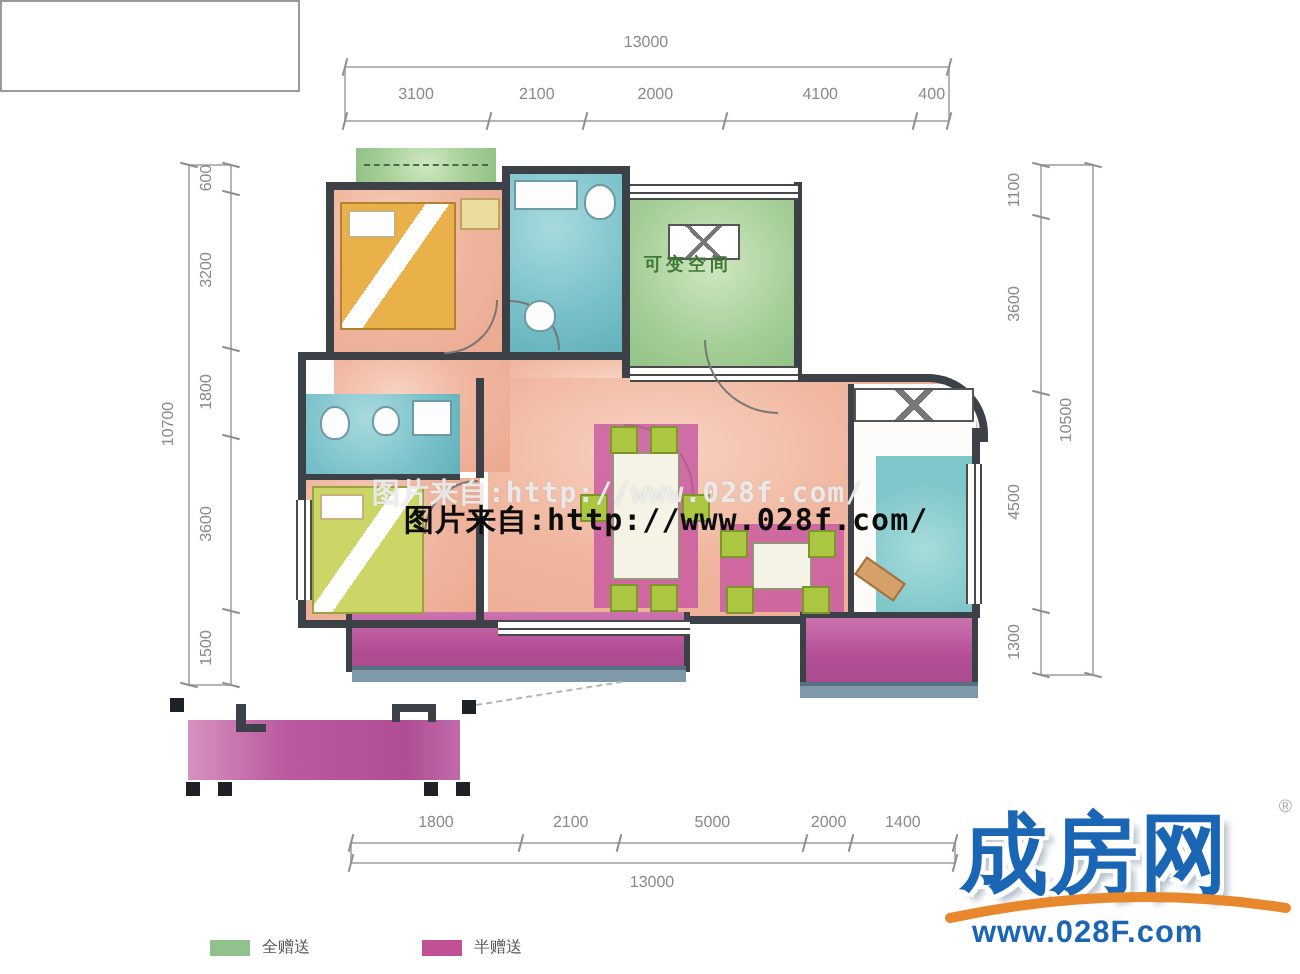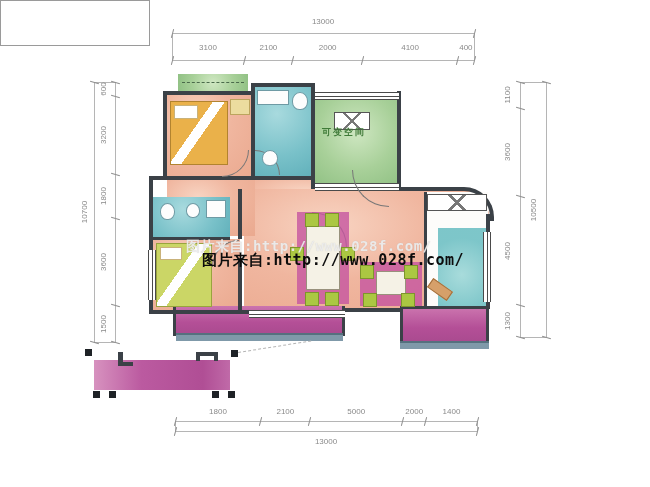--- a/index.html
+++ b/index.html
@@ -233,14 +233,32 @@
       <div class="wall" style="left: 196px; top: 352px; width: 4px; height: 9px;"></div>
       <div class="wall" style="left: 214px; top: 352px; width: 4px; height: 9px;"></div>
       <div class="leader" style="left: 238px; top: 352px; width: 74px; transform: rotate(-9deg);"></div>
     </div>
 
   <div class="room-label" style="left:322px;top:126px;">可变空间</div>
 
   <div class="wm wm-gray" style="left:186px;top:238px;">图片来自:http://www.028f.com/</div>
   <div class="wm wm-black" style="left:202px;top:251px;">图片来自:http://www.028f.com/</div>
 
-
+  <div class="legend" id="legend">
+      <div class="legend-item">
+        <span class="swatch" style="background: rgb(146, 194, 139);"></span>
+        <span class="legend-label">全赠送</span>
+      </div>
+      <div class="legend-item">
+        <span class="swatch" style="background: rgb(192, 81, 148);"></span>
+        <span class="legend-label">半赠送</span>
+      </div>
+    </div>
+
+  <div class="logo">
+    <div class="logo-main">成房网</div>
+    <div class="logo-reg">®</div>
+    <svg class="abs" style="left:2px;top:48px;" width="174" height="18" viewBox="0 0 174 18">
+      <path d="M3 15 Q87 -3 171 10" stroke="#e8872b" stroke-width="5" fill="none" stroke-linecap="round"></path>
+    </svg>
+    <div class="logo-url">www.028F.com</div>
+  </div>
 </div>
 
 </body></html>

